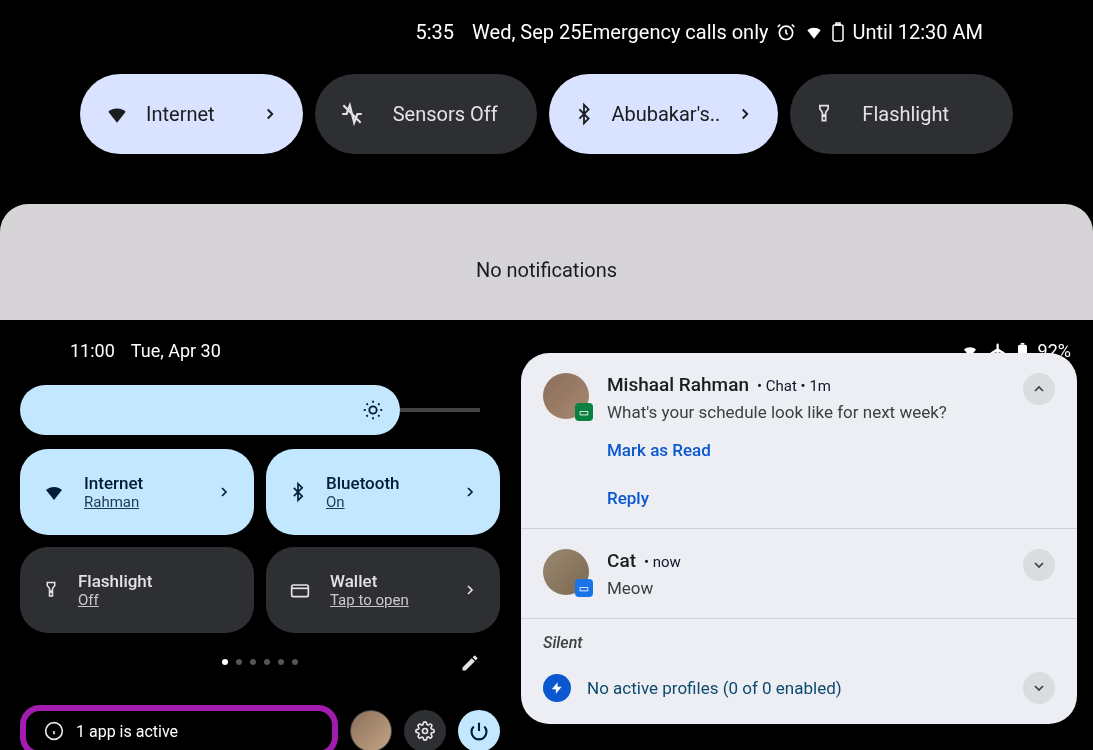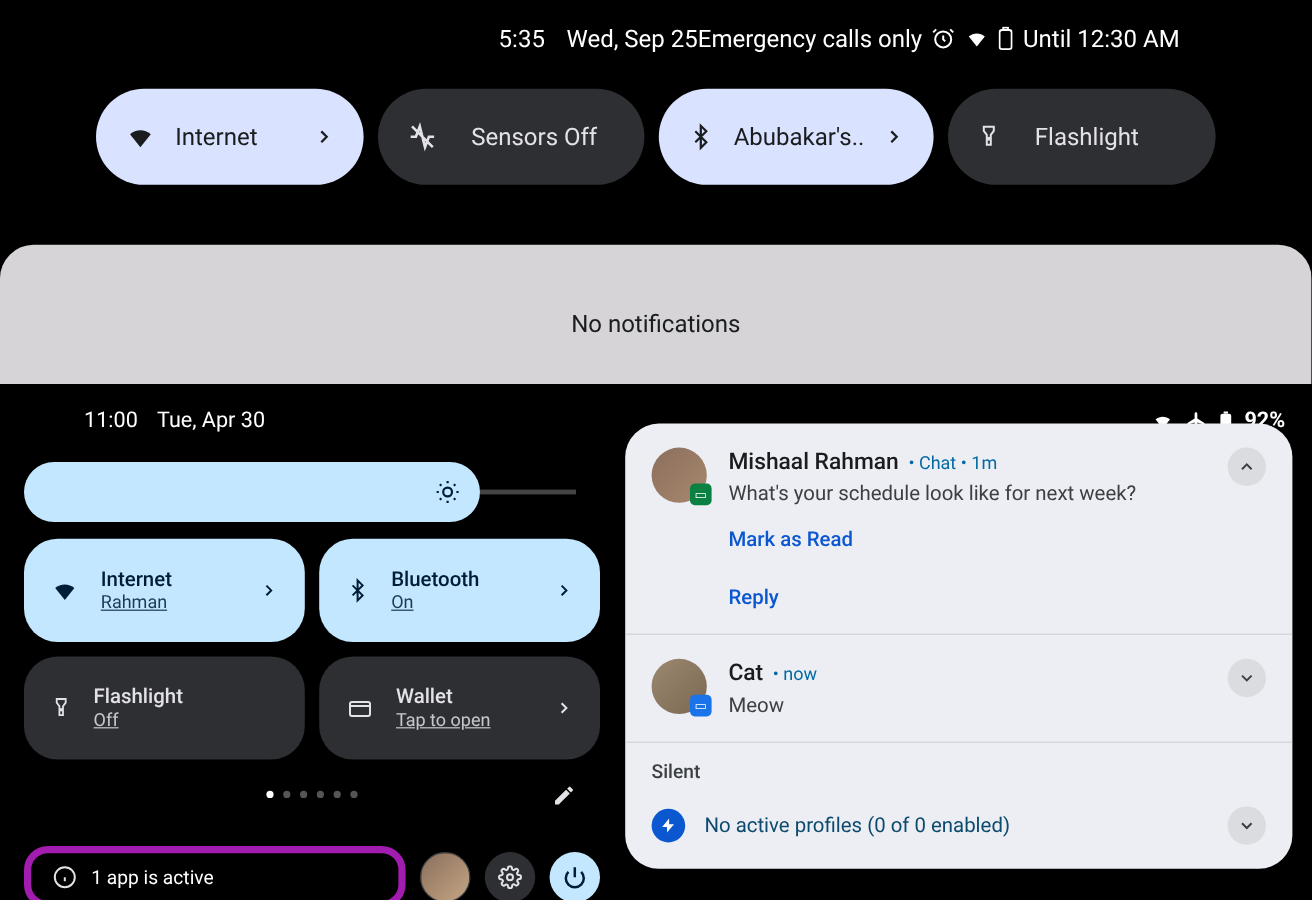--- a/index.html
+++ b/index.html
@@ -15,21 +15,21 @@
 .qs-tile.active { background: #d9e2ff; color: #1a1c1e; }
 .qs-tile.inactive { background: #2d2f33; color: #e3e2e6; gap: 28px; }
 .qs-tile .chev { margin-left: auto; }
 
 .no-notif { background: #d6d4d7; color: #1a1c1e; border-radius: 28px 28px 0 0; margin-top: 30px; padding: 54px 0 38px 0; text-align: center; font-size: 20px; }
 
 
 .bottom { position: relative; height: 447px; background: #000; }
 .bottom-status { display: flex; justify-content: space-between; padding: 20px 22px 10px 22px; font-size: 18px; }
 .bottom-status-left { display: flex; gap: 16px; margin-left: 48px; }
-.bottom-status-right { display: flex; gap: 10px; align-items: center; font-weight: bold; }
+.bottom-status-right { display: flex; gap: 10px; align-items: center; }
 
 .brightness { margin: 14px 20px 14px 20px; height: 50px; position: relative; display: flex; align-items: center; max-width: 480px; }
 .brightness-fill { background: #c2e7ff; height: 50px; border-radius: 25px; width: 380px; display: flex; align-items: center; justify-content: flex-end; padding-right: 16px; }
 .brightness-track { position: absolute; left: 380px; right: 0; height: 4px; background: #444; top: 50%; transform: translateY(-50%); width: 80px; }
 
 .qs-grid { display: grid; grid-template-columns: 1fr 1fr; gap: 12px; padding: 0 20px; max-width: 520px; }
 .qs-tile2 { height: 86px; border-radius: 28px; display: flex; align-items: center; padding: 0 22px; gap: 18px; position: relative; }
 .qs-tile2.active { background: #c2e7ff; color: #001d35; }
 .qs-tile2.inactive { background: #2d2f33; color: #e3e2e6; }
 .qs-tile2 .labels { display: flex; flex-direction: column; }
@@ -53,26 +53,26 @@
 .notif-card { padding: 20px 22px; display: flex; gap: 18px; position: relative; border-bottom: 1px solid #cfd1d8; }
 .notif-card:last-child { border-bottom: none; }
 .notif-avatar { width: 46px; height: 46px; border-radius: 50%; background: linear-gradient(135deg, #8b6f5c, #a8876e); position: relative; flex-shrink: 0; }
 .notif-avatar.cat { background: linear-gradient(135deg, #9c8870, #7a6850); }
 .notif-badge { position: absolute; bottom: -2px; right: -4px; width: 18px; height: 18px; border-radius: 4px; display: flex; align-items: center; justify-content: center; font-size: 11px; }
 .notif-badge.chat { background: #0b8043; color: #fff; }
 .notif-badge.msg { background: #1a73e8; color: #fff; }
 .notif-body { flex: 1; }
 .notif-head { display: flex; align-items: baseline; gap: 8px; }
 .notif-name { font-size: 19px; font-weight: 500; }
-.notif-meta { font-size: 15px; color: #0369a1; }
+.notif-meta { font-size: 15px; color: #0f172a; }
 .notif-text { font-size: 17px; color: #3c4043; margin-top: 6px; }
 .notif-actions { display: flex; gap: 28px; margin-top: 18px; flex-direction: column; }
 .notif-action { color: #0b57d0; font-size: 17px; font-weight: 500; }
 .notif-chev-btn { width: 32px; height: 32px; border-radius: 50%; background: #dadce0; display: flex; align-items: center; justify-content: center; flex-shrink: 0; }
-.silent-header { padding: 14px 22px 10px 22px; font-size: 16px; font-weight: 500; color: #3c4043; }
+.silent-header { padding: 14px 22px 10px 22px; font-size: 16px; font-weight: 500; color: #3c4043; font-style: italic; }
 .profile-row { padding: 10px 22px 20px 22px; display: flex; align-items: center; gap: 16px; }
 .profile-icon { width: 28px; height: 28px; border-radius: 50%; background: #0b57d0; display: flex; align-items: center; justify-content: center; color: #fff; font-size: 15px; }
 .profile-text { flex: 1; font-size: 17px; color: #0c4a6e; }
 
 svg { display: block; }
 </style>
 </head>
 <body>
 
 <div class="top-status">

